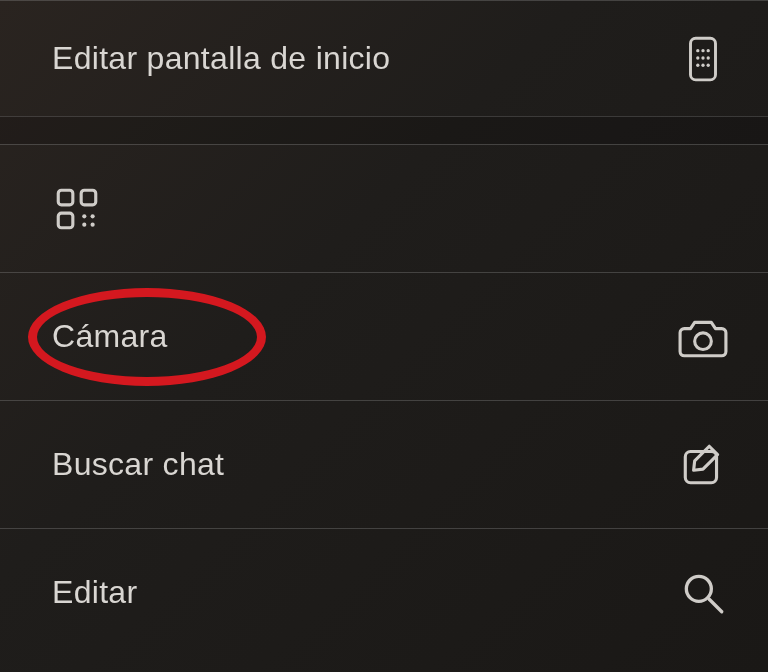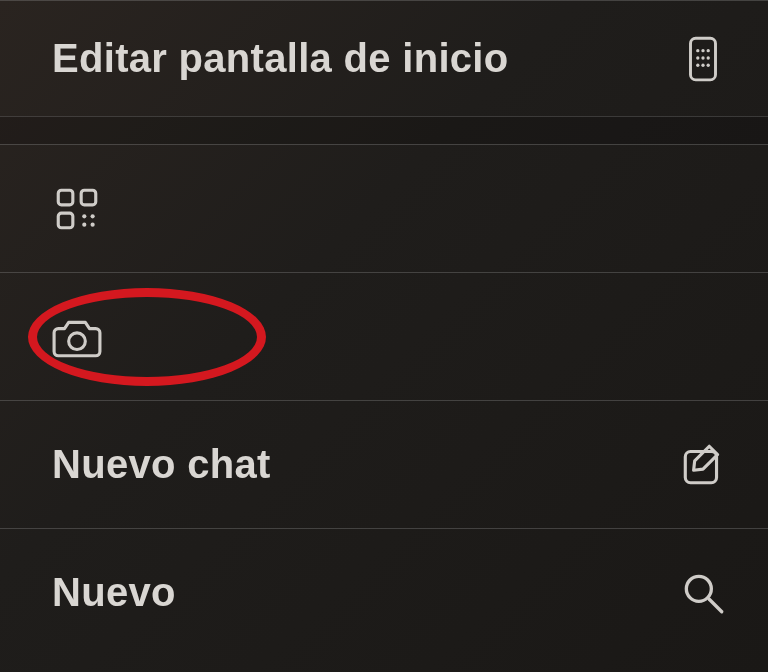--- a/index.html
+++ b/index.html
@@ -40,22 +40,22 @@
       border-top: 1px solid rgba(140, 140, 140, 0.35);
       height: 116px;
     }
     .gap-row {
       height: 28px;
       background: rgba(0,0,0,0.15);
       border-top: 1px solid rgba(140, 140, 140, 0.3);
     }
     .label {
       color: #d9d6d2;
-      font-size: 40px;
-      font-weight: 700;
+      font-size: 32px;
+      font-weight: 400;
       letter-spacing: 0.3px;
     }
     .icon-slot {
       display: flex;
       align-items: center;
       justify-content: center;
       width: 50px;
       height: 50px;
       color: #cfccc8;
     }
@@ -109,40 +109,41 @@
         <circle cx="31" cy="31" r="2" fill="currentColor" stroke="none"></circle>
         <circle cx="39" cy="31" r="2" fill="currentColor" stroke="none"></circle>
         <circle cx="31" cy="39" r="2" fill="currentColor" stroke="none"></circle>
         <circle cx="39" cy="39" r="2" fill="currentColor" stroke="none"></circle>
       </svg>
     </span>
   </div>
 
   <div class="menu-item">
     <div class="highlight-ellipse"></div>
+    <span class="label">Cámara</span>
     <span class="icon-slot">
       <svg viewBox="0 0 48 48" fill="none" stroke="currentColor" stroke-width="3" stroke-linecap="round" stroke-linejoin="round">
         <path d="M6 16 h6 l4-6 h16 l4 6 h6 a4 4 0 0 1 4 4 v18 a4 4 0 0 1-4 4 H6 a4 4 0 0 1-4-4 V20 a4 4 0 0 1 4-4 z"></path>
         <circle cx="24" cy="28" r="8"></circle>
       </svg>
     </span>
   </div>
 
   <div class="menu-item">
-    <span class="label">Nuevo chat</span>
+    <span class="label">Buscar chat</span>
     <span class="icon-slot">
       <svg viewBox="0 0 48 48" fill="none" stroke="currentColor" stroke-width="3" stroke-linecap="round" stroke-linejoin="round">
         <rect x="7" y="11" width="30" height="30" rx="5"></rect>
         <path d="M30 6 l8 8 -14 14 -9 1 1-9 z"></path>
       </svg>
     </span>
   </div>
 
   <div class="menu-item">
-    <span class="label">Nuevo</span>
+    <span class="label">Editar</span>
     <span class="icon-slot">
       <svg viewBox="0 0 48 48" fill="none" stroke="currentColor" stroke-width="3.2" stroke-linecap="round" stroke-linejoin="round">
         <circle cx="20" cy="20" r="12"></circle>
         <line x1="30" y1="30" x2="42" y2="42"></line>
       </svg>
     </span>
   </div>
 
 </div>
 

